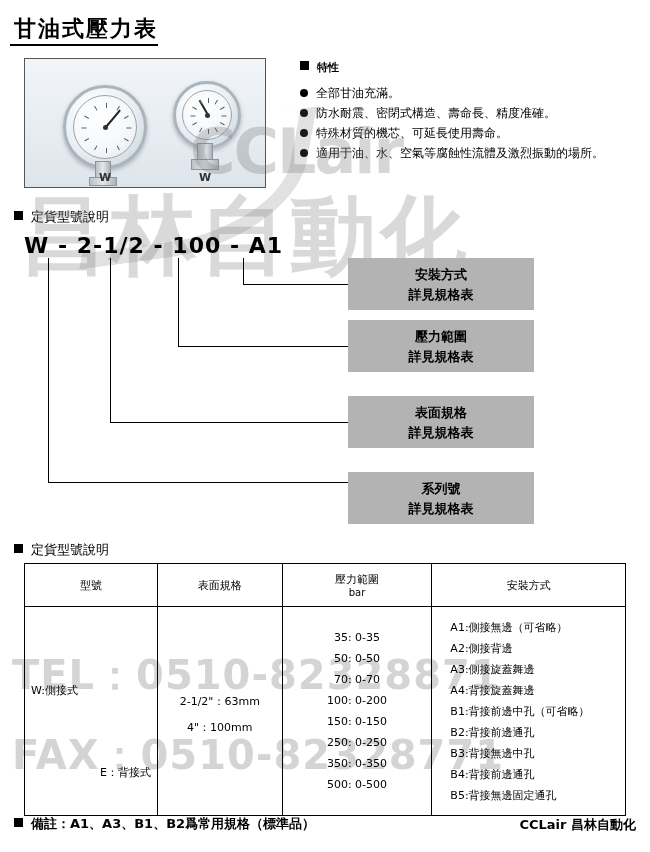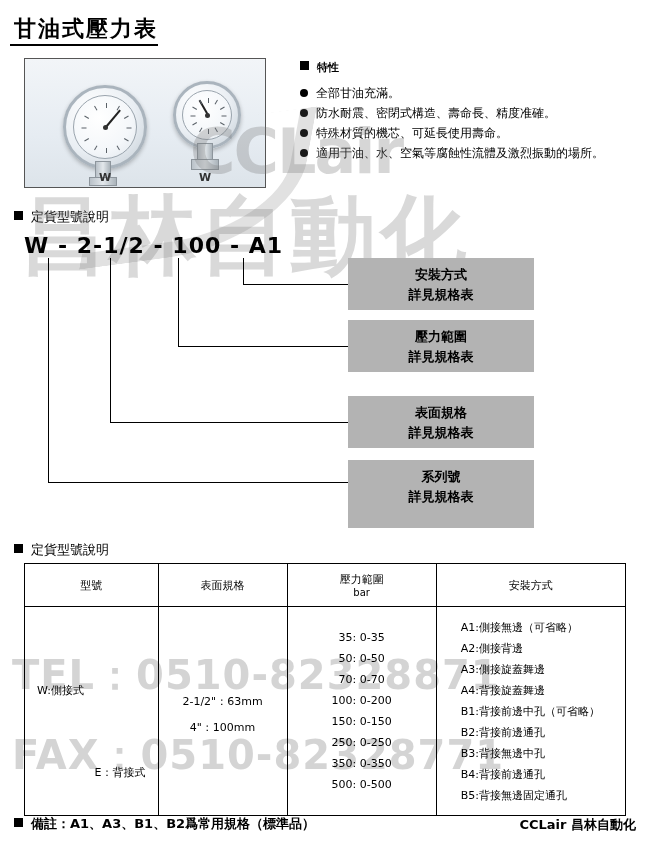--- a/index.html
+++ b/index.html
@@ -227,40 +227,40 @@
     font-weight: bold;
     text-align: center;
     line-height: 20px;
     padding-top: 7px;
     box-sizing: border-box;
     z-index: 7;
   }
   #callout-mount { left: 348px; top: 258px; width: 186px; height: 52px; }
   #callout-range { left: 348px; top: 320px; width: 186px; height: 52px; }
   #callout-face  { left: 348px; top: 396px; width: 186px; height: 52px; }
-  #callout-series{ left: 348px; top: 460px; width: 186px; height: 68px; }
+  #callout-series{ left: 348px; top: 472px; width: 186px; height: 52px; }
 
   .lead {
     position: absolute;
     background: #000;
     z-index: 6;
   }
 
   
   .spec-table {
     position: absolute;
     left: 24px; top: 563px;
     width: 602px;
     border-collapse: collapse;
     font-size: 11px;
     z-index: 7;
   }
   .spec-table th, .spec-table td {
     border: 1px solid #000;
-    padding: 4px 12px;
+    padding: 4px 6px;
     vertical-align: middle;
   }
   .spec-table th {
     text-align: center;
     font-weight: normal;
     height: 34px;
   }
   .col-model { width: 132px; text-align: center; }
   .col-face  { width: 120px; text-align: center; }
   .col-range { width: 150px; text-align: center; }

